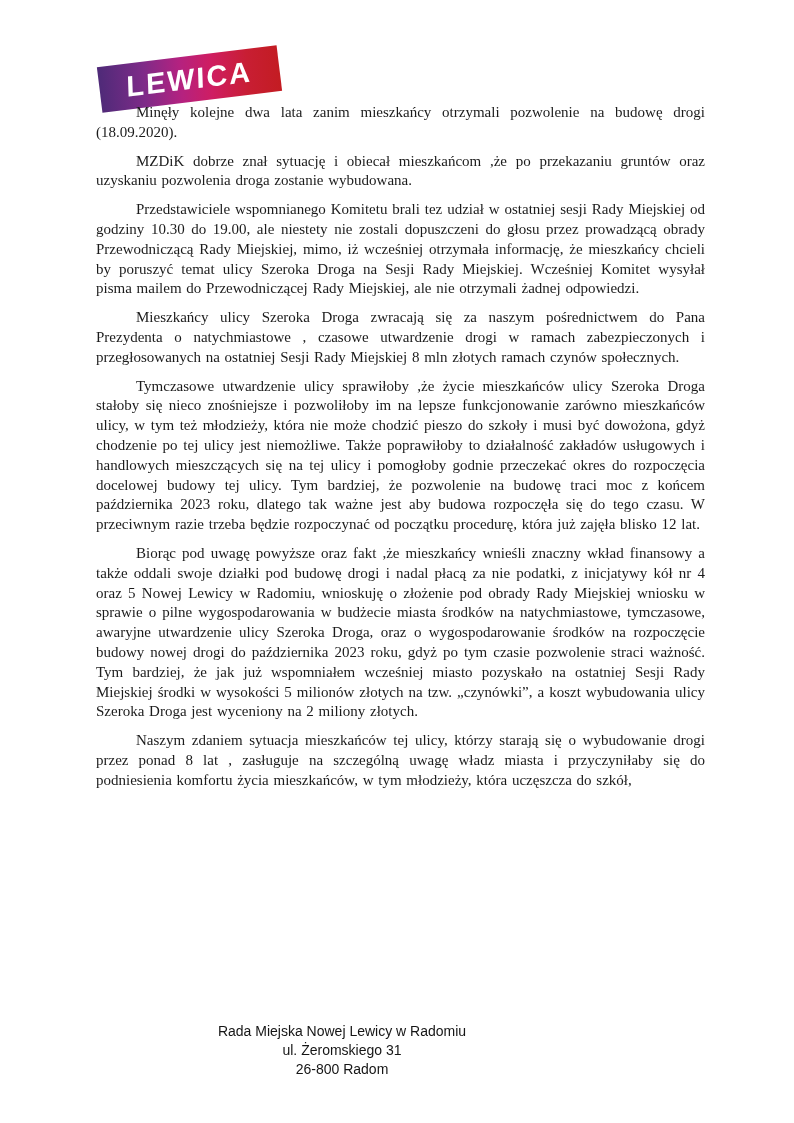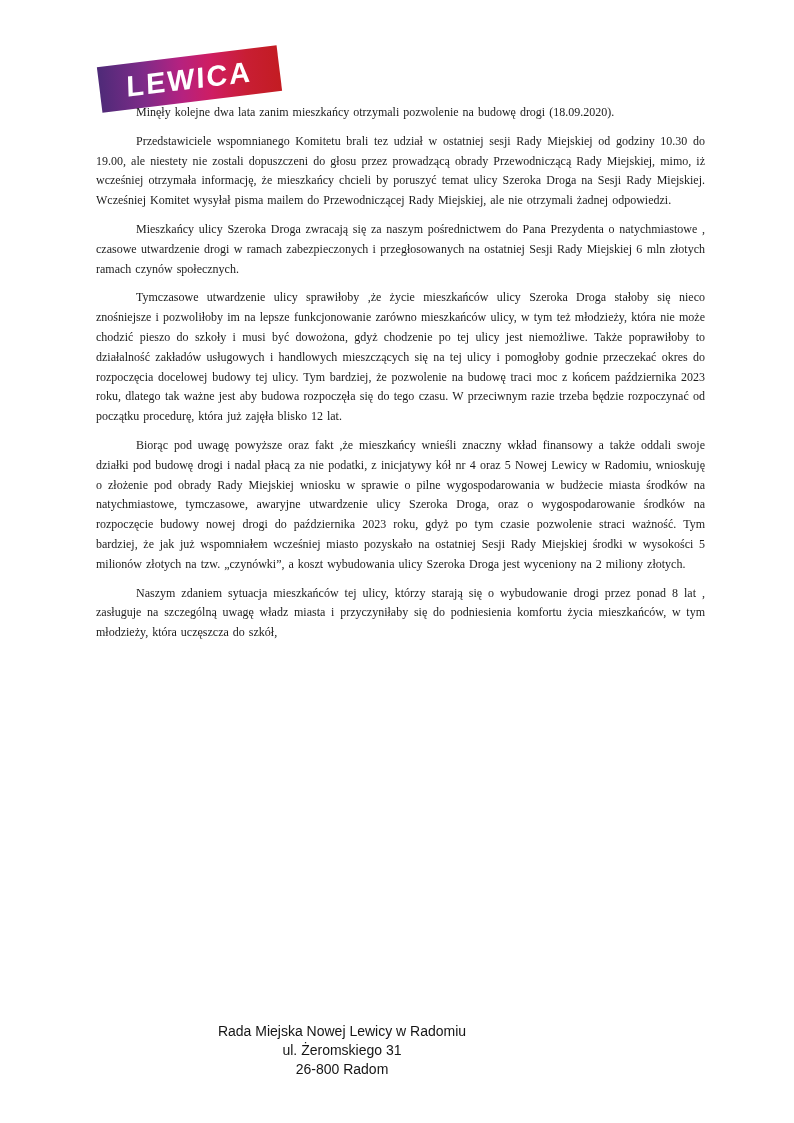--- a/index.html
+++ b/index.html
@@ -33,21 +33,21 @@
     color: #ffffff;
     transform: skewX(-5deg);
     line-height: 1;
     user-select: none;
   }
   .doc-body {
     position: absolute;
     left: 96px; top: 103px;
     width: 609px;
     color: #1b1b1b;
-    font-size: 12px;
+    font-size: 15px;
     line-height: 19.8px;
     text-align: justify;
   }
   .doc-body p {
     margin: 0 0 9px 0;
     text-indent: 40px;
     word-spacing: 1px;
   }
   .footer {
     position: absolute;
@@ -65,22 +65,23 @@
 <body>
 
 <div class="page">
 
   <div class="logo-banner" style="background: linear-gradient(93deg, rgb(78, 42, 120) 0%, rgb(126, 43, 136) 25%, rgb(180, 34, 128) 45%, rgb(207, 29, 98) 62%, rgb(200, 30, 51) 82%, rgb(195, 28, 34) 100%);">
     <span class="logo-text" style="color: rgb(255, 255, 255);">LEWICA</span>
   </div>
 
   <div class="doc-body" style="color: rgb(27, 27, 27);">
     <p>Minęły kolejne dwa lata zanim mieszkańcy otrzymali pozwolenie na budowę drogi (18.09.2020).</p>
+    <p>MZDiK dobrze znał sytuację i obiecał mieszkańcom ,że po przekazaniu gruntów oraz uzyskaniu pozwolenia droga zostanie wybudowana.</p>
     <p>Przedstawiciele wspomnianego Komitetu brali tez udział w ostatniej sesji Rady Miejskiej od godziny 10.30 do 19.00, ale niestety nie zostali dopuszczeni do głosu przez prowadzącą obrady Przewodniczącą Rady Miejskiej, mimo, iż wcześniej otrzymała informację, że mieszkańcy chcieli by poruszyć temat ulicy Szeroka Droga na Sesji Rady Miejskiej. Wcześniej Komitet wysyłał pisma mailem do Przewodniczącej Rady Miejskiej, ale nie otrzymali żadnej odpowiedzi.</p>
-    <p>Mieszkańcy ulicy Szeroka Droga zwracają się za naszym pośrednictwem do Pana Prezydenta o natychmiastowe , czasowe utwardzenie drogi w ramach zabezpieczonych i przegłosowanych na ostatniej Sesji Rady Miejskiej 6 mln złotych ramach czynów społecznych.</p>
+    <p>Mieszkańcy ulicy Szeroka Droga zwracają się za naszym pośrednictwem do Pana Prezydenta o natychmiastowe , czasowe utwardzenie drogi w ramach zabezpieczonych i przegłosowanych na ostatniej Sesji Rady Miejskiej 8 mln złotych ramach czynów społecznych.</p>
     <p>Tymczasowe utwardzenie ulicy sprawiłoby ,że życie mieszkańców ulicy Szeroka Droga stałoby się nieco znośniejsze i pozwoliłoby im na lepsze funkcjonowanie zarówno mieszkańców ulicy, w tym też młodzieży, która nie może chodzić pieszo do szkoły i musi być dowożona, gdyż chodzenie po tej ulicy jest niemożliwe. Także poprawiłoby to działalność zakładów usługowych i handlowych mieszczących się na tej ulicy i pomogłoby godnie przeczekać okres do rozpoczęcia docelowej budowy tej ulicy. Tym bardziej, że pozwolenie na budowę traci moc z końcem października 2023 roku, dlatego tak ważne jest aby budowa rozpoczęła się do tego czasu. W przeciwnym razie trzeba będzie rozpoczynać od początku procedurę, która już zajęła blisko 12 lat.</p>
     <p>Biorąc pod uwagę powyższe oraz fakt ,że mieszkańcy wnieśli znaczny wkład finansowy a także oddali swoje działki pod budowę drogi i nadal płacą za nie podatki, z inicjatywy kół nr 4 oraz 5 Nowej Lewicy w Radomiu, wnioskuję o złożenie pod obrady Rady Miejskiej wniosku w sprawie o pilne wygospodarowania w budżecie miasta środków na natychmiastowe, tymczasowe, awaryjne utwardzenie ulicy Szeroka Droga, oraz o wygospodarowanie środków na rozpoczęcie budowy nowej drogi do października 2023 roku, gdyż po tym czasie pozwolenie straci ważność. Tym bardziej, że jak już wspomniałem wcześniej miasto pozyskało na ostatniej Sesji Rady Miejskiej środki w wysokości 5 milionów złotych na tzw. „czynówki”, a koszt wybudowania ulicy Szeroka Droga jest wyceniony na 2 miliony złotych.</p>
     <p>Naszym zdaniem sytuacja mieszkańców tej ulicy, którzy starają się o wybudowanie drogi przez ponad 8 lat , zasługuje na szczególną uwagę władz miasta i przyczyniłaby się do podniesienia komfortu życia mieszkańców, w tym młodzieży, która uczęszcza do szkół,</p>
   </div>
 
   <div class="footer">
     <div>Rada Miejska Nowej Lewicy w Radomiu</div>
     <div>ul. Żeromskiego 31</div>
     <div>26-800 Radom</div>
   </div>

